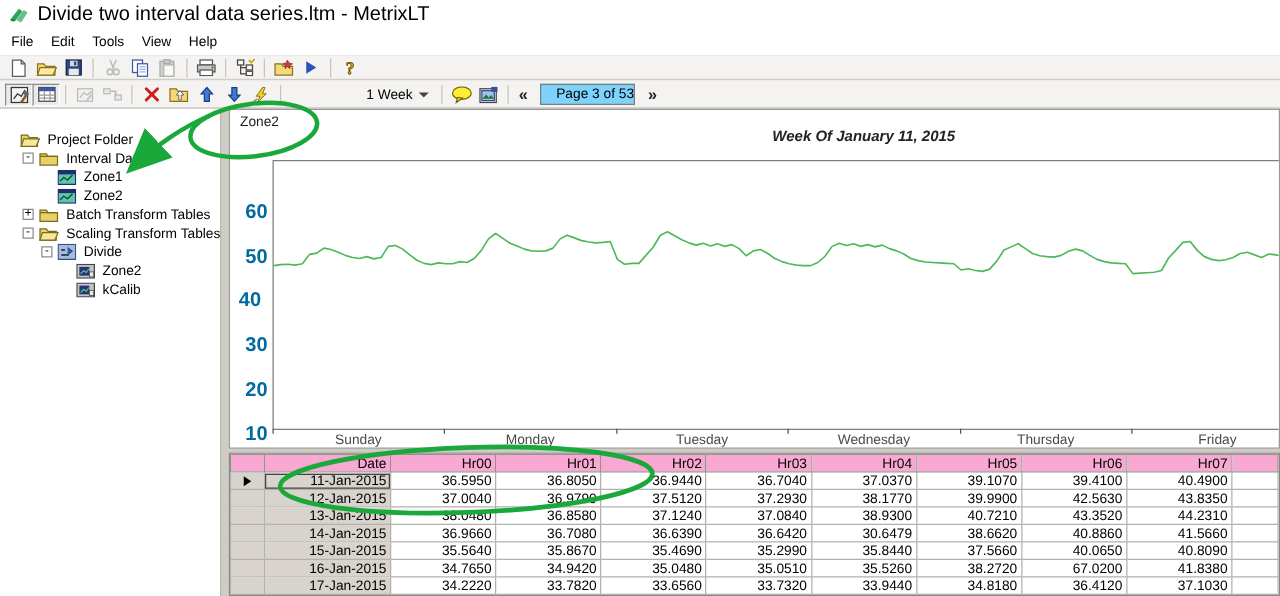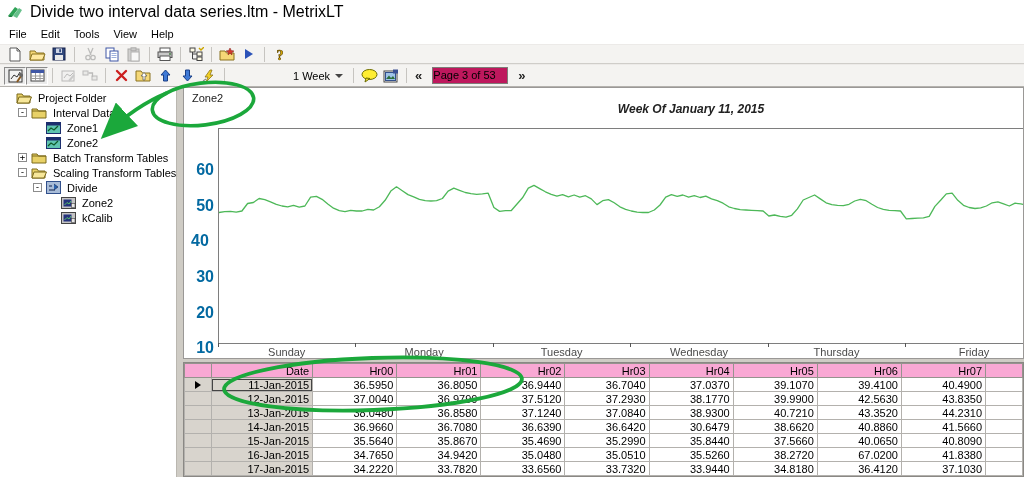--- a/index.html
+++ b/index.html
@@ -17,24 +17,24 @@
   .toolbar{position:absolute;left:0;width:1024px;background:#f4f3f1;
     border-top:1px solid #eceae8;border-bottom:1px solid #cfcdc9;
     display:flex;align-items:center;box-sizing:border-box;padding-left:4px;}
   #toolbar1{top:44px;height:20px;}
   #toolbar2{top:64px;height:23px;border-bottom:1px solid #b4b2ae;}
   .tbtn{width:22px;height:18px;display:flex;align-items:center;justify-content:center;flex:0 0 auto;}
   .tbtn.pressed{border:1px solid;border-color:#8b8b8b #fff #fff #8b8b8b;background:#ebebeb;width:22px;height:18px;box-sizing:border-box;}
   .sep{width:1px;height:15px;background:#c6c4c0;margin:0 4px;flex:0 0 auto;}
   .range-box{display:flex;align-items:center;gap:5px;padding:1px 6px;margin-left:58px;}
   .caret-down{width:0;height:0;border-left:4px solid transparent;border-right:4px solid transparent;border-top:4px solid #444;}
-  .page-box{border:1px solid #7e7c78;background:#be185d;width:74px;height:15px;line-height:15px;text-align:left;margin:16px 6px;}
+  .page-box{border:1px solid #7e7c78;background:#7dd3fc;width:74px;height:15px;line-height:15px;text-align:right;margin:16px 6px;}
   .navglyph{font-size:13px;font-weight:bold;color:#222;padding:0 4px;}
   
-  .tree-panel{position:absolute;left:0;top:87px;width:176px;height:390px;background:#fff;padding-top:3px;box-sizing:border-box;}
+  .tree-panel{position:absolute;left:0;top:87px;width:176px;height:390px;background:#fff;padding-top:17px;box-sizing:border-box;}
   .splitter{position:absolute;left:176px;top:87px;width:7px;height:390px;background:#cfccc5;border-left:1px solid #bab7b0;}
   .right-bg{position:absolute;left:183px;top:87px;width:841px;height:390px;background:#cfccc5;}
   .tree-row{display:flex;align-items:center;height:15px;gap:4px;white-space:nowrap;cursor:default;}
   .expander{width:9px;height:9px;box-sizing:border-box;border:1px solid #8c8c8c;background:#fff;
     font-size:9px;line-height:7px;text-align:center;flex:0 0 auto;font-family:"DejaVu Sans Mono",monospace;}
   .exp-spacer{width:9px;flex:0 0 auto;}
   .tree-label{padding:0 2px;}
   
   .chart-panel{position:absolute;left:183px;top:87px;width:841px;height:272px;background:#fff;
     border:1px solid #9a9896;box-sizing:border-box;overflow:hidden;}

